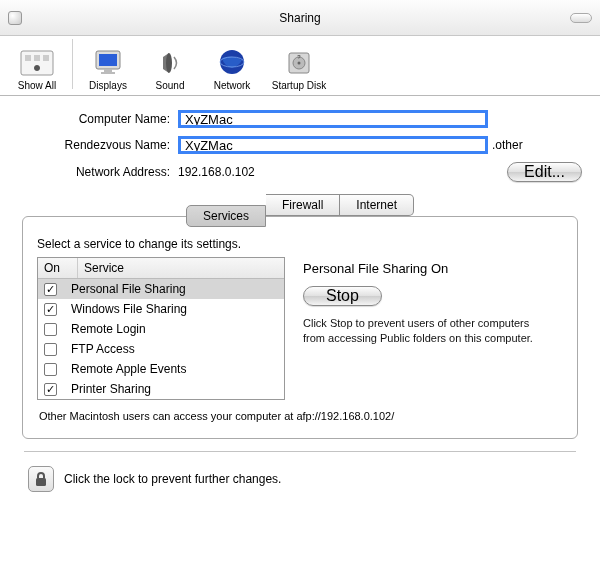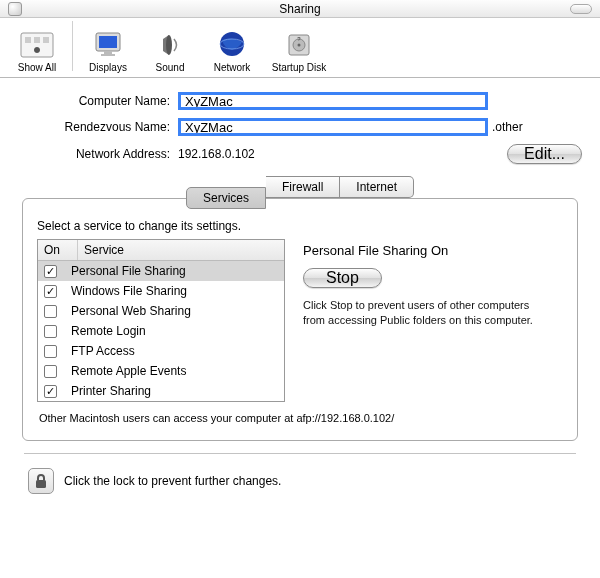--- a/index.html
+++ b/index.html
@@ -7,21 +7,21 @@
     margin: 0;
     font-family: "Lucida Grande", "Helvetica Neue", Arial, sans-serif;
     font-size: 11px;
     background: #fff;
     width: 600px;
     height: 578px;
     overflow: hidden;
     color: #000;
   }
   .titlebar {
-    height: 18px;
+    height: 36px;
     background: linear-gradient(#fdfdfd, #e9e9e9);
     border-bottom: 1px solid #c7c7c7;
     display: flex;
     align-items: center;
     justify-content: space-between;
     padding: 0 8px;
   }
   .tb-left, .tb-right { width: 50px; display:flex; align-items:center; }
   .tb-right { justify-content: flex-end; }
   .tb-title { font-size: 12px; color:#000; }
@@ -227,24 +227,20 @@
             <div class="svc-row sel">
               <div class="svc-cb">✓</div>
               <div>Personal File Sharing</div>
             </div>
             <div class="svc-row">
               <div class="svc-cb">✓</div>
               <div>Windows File Sharing</div>
             </div>
             <div class="svc-row">
               <div class="svc-cb"></div>
-              <div>Personal Web Sharing</div>
-            </div>
-            <div class="svc-row">
-              <div class="svc-cb"></div>
               <div>Remote Login</div>
             </div>
             <div class="svc-row">
               <div class="svc-cb"></div>
               <div>FTP Access</div>
             </div>
             <div class="svc-row">
               <div class="svc-cb"></div>
               <div>Remote Apple Events</div>
             </div>

